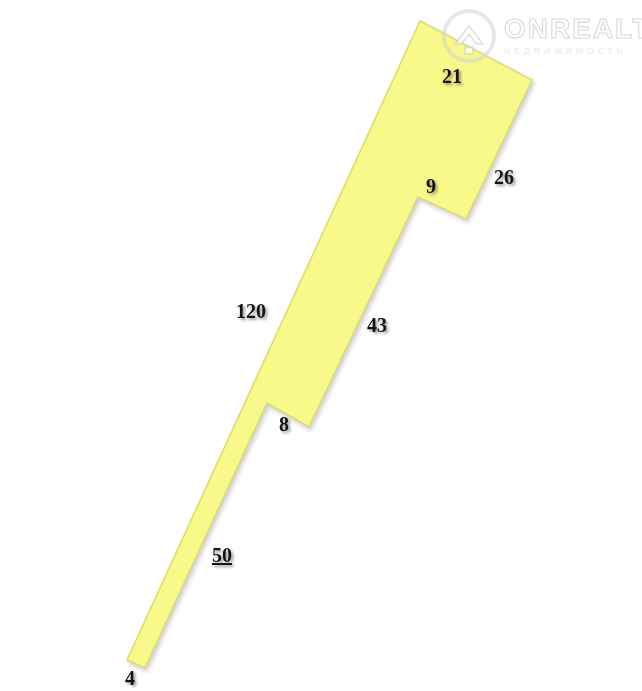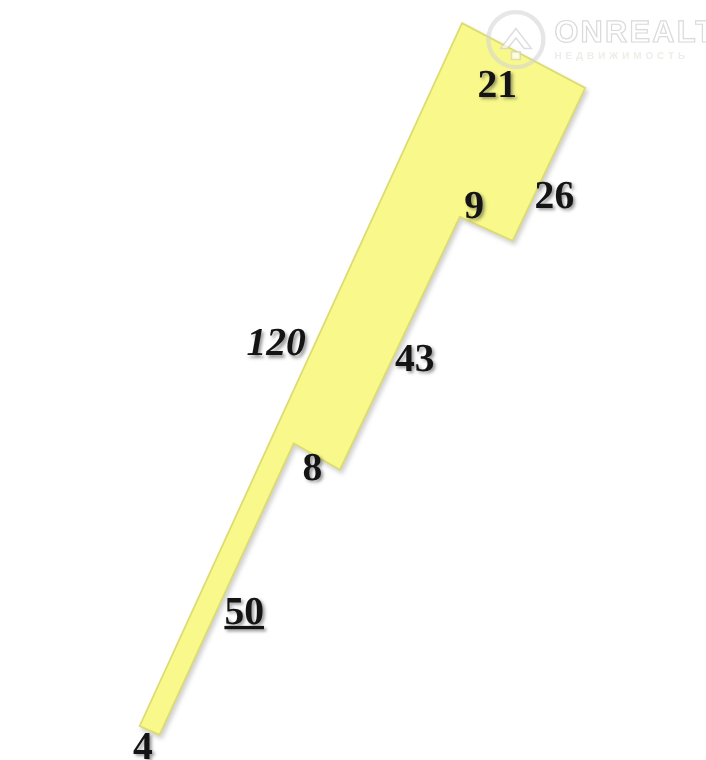--- a/index.html
+++ b/index.html
@@ -33,21 +33,21 @@
     width: 100%;
     height: 100%;
     z-index: 2;
     pointer-events: none;
   }
   .dim-label {
     position: absolute;
     transform: translate(-50%, -50%);
     font-family: "Liberation Serif", "DejaVu Serif", serif;
     font-weight: bold;
-    font-size: 36px;
+    font-size: 20px;
     line-height: 1;
     text-shadow: 2px 2px 3px rgba(70,70,70,0.55);
     white-space: nowrap;
   }
   .watermark {
     position: absolute;
     left: 438px;
     top: 4px;
     z-index: 3;
     display: flex;
@@ -90,21 +90,21 @@
 
   <svg id="parcel-svg" width="642" height="691" viewBox="0 0 642 691">
     <polygon id="parcel-polygon" points="420,21 532,80 466,219 418,197 309,427 267,403 145,668 127,660" fill="#f9f98b" stroke="#dcdc70"></polygon>
   </svg>
 
   <div id="labels-layer">
       <span class="dim-label" style="left: 452px; top: 76px; color: rgb(20, 20, 20);">21</span>
       <span class="dim-label" style="left: 504px; top: 177px; color: rgb(20, 20, 20);">26</span>
       <span class="dim-label" style="left: 431px; top: 186px; color: rgb(20, 20, 20);">9</span>
       <span class="dim-label" style="left: 377px; top: 325px; color: rgb(20, 20, 20);">43</span>
-      <span class="dim-label" style="left: 251px; top: 311px; color: rgb(20, 20, 20); font-style: italic;">120</span>
+      <span class="dim-label" style="left: 251px; top: 311px; color: rgb(20, 20, 20);">120</span>
       <span class="dim-label" style="left: 284px; top: 424px; color: rgb(20, 20, 20);">8</span>
       <span class="dim-label" style="left: 222px; top: 555px; color: rgb(20, 20, 20); text-decoration: underline;">50</span>
       <span class="dim-label" style="left: 130px; top: 678px; color: rgb(20, 20, 20);">4</span>
     </div>
 
   <div class="watermark">
     <svg class="wm-logo" viewBox="0 0 62 62">
       <circle id="wm-ring" cx="31" cy="32" r="25" fill="none" stroke-width="4" opacity="0.75" stroke="#d3d3d3"></circle>
       <path d="M17 40 L31 22 L45 40 L38.5 40 L31 30.5 L23.5 40 Z
                M27 43 L35 43 L35 50 L27 50 Z" fill="#ffffff" stroke-width="1.4" opacity="0.9" id="wm-glyph" stroke="#cfcfcf"></path>

